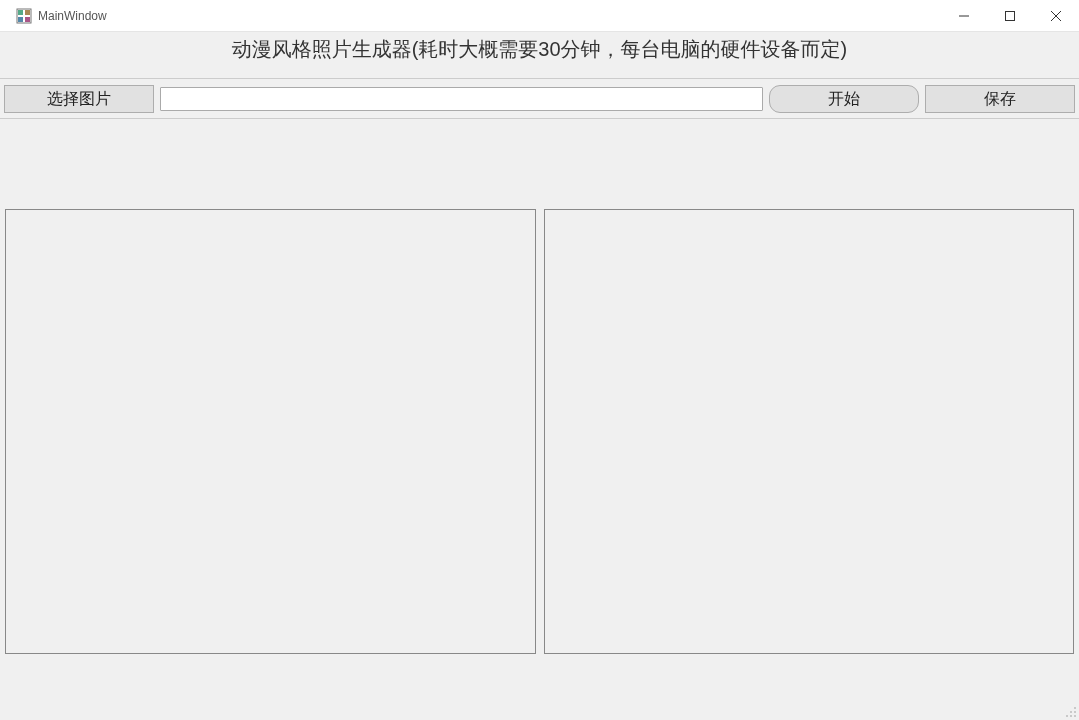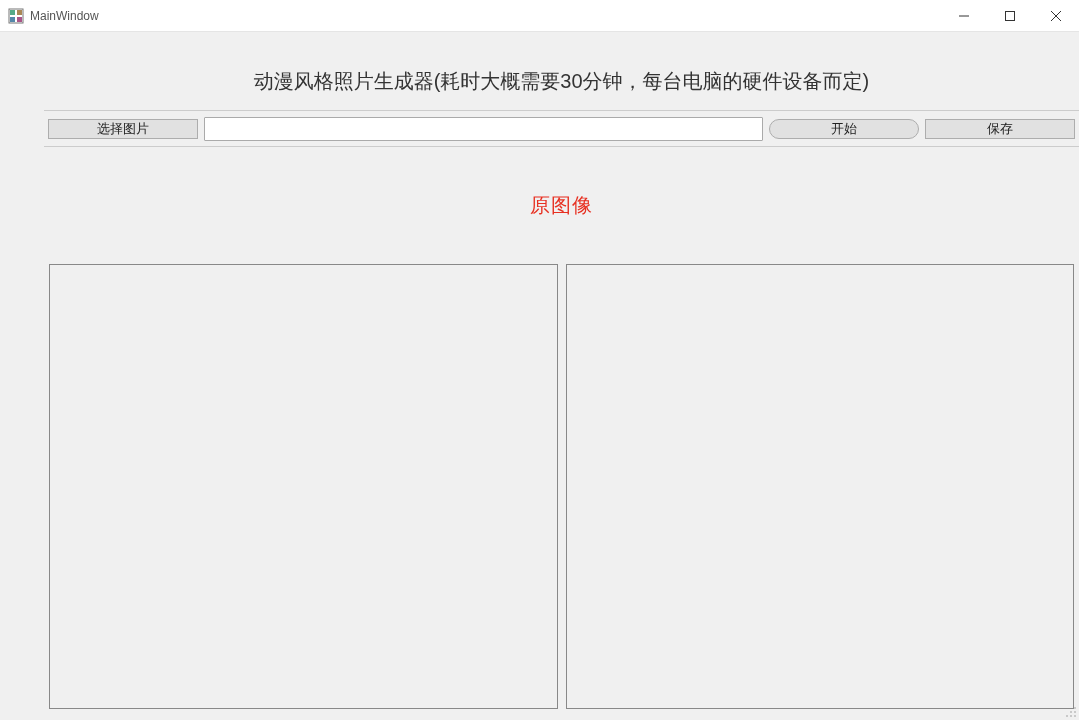--- a/index.html
+++ b/index.html
@@ -11,21 +11,21 @@
       overflow: hidden;
       position: relative;
     }
     
     .title-bar {
       height: 32px;
       background: #ffffff;
       border-bottom: 1px solid #e5e5e5;
       display: flex;
       align-items: center;
-      padding-left: 8px;
+      padding-left: 16px;
       position: relative;
     }
     .app-icon {
       width: 16px;
       height: 16px;
       margin-right: 6px;
     }
     .app-icon svg { display: block; }
     .title-text {
       font-size: 12px;
@@ -46,22 +46,21 @@
       justify-content: center;
       cursor: pointer;
     }
     .win-btn svg { display: block; }
 
     
     .content {
       background: #f0f0f0;
       height: calc(100% - 32px);
       position: relative;
-      padding-top: 36px;
-      margin-left: 44px;
+      padding-top: 4px;
     }
 
     .headline {
       text-align: center;
       font-size: 20px;
       color: #333;
       padding-bottom: 15px;
       border-bottom: 1px solid #ccc;
       margin-bottom: 1px;
     }
@@ -69,23 +68,23 @@
     .toolbar {
       display: flex;
       gap: 6px;
       padding: 5px 4px;
       border-bottom: 1px solid #ccc;
       align-items: center;
     }
     .btn {
       background: #e1e1e1;
       border: 1px solid #adadad;
-      font-size: 13px;
+      font-size: 16px;
       color: #222;
-      height: 20px;
+      height: 28px;
       cursor: pointer;
       text-align: center;
       display: flex;
       align-items: center;
       justify-content: center;
     }
     .btn.select-pic { width: 150px; }
     .btn.start { width: 150px; border-radius: 11px; }
     .btn.save { width: 150px; }
     .path-input {
@@ -175,21 +174,20 @@
   <div class="headline">动漫风格照片生成器(耗时大概需要30分钟，每台电脑的硬件设备而定)</div>
 
   <div class="toolbar">
     <button class="btn select-pic">选择图片</button>
     <input class="path-input" type="text" value="" style="">
     <button class="btn start">开始</button>
     <button class="btn save">保存</button>
   </div>
 
   <div class="img-labels">
-    <div class="img-label">原图像</div>
   </div>
 
   <div class="panels">
     <div class="panel"></div>
     <div class="panel"></div>
   </div>
 
   <span class="resize-grip">
     <svg width="14" height="14" viewBox="0 0 14 14">
       <circle cx="12" cy="4" r="1" fill="#888"></circle>

